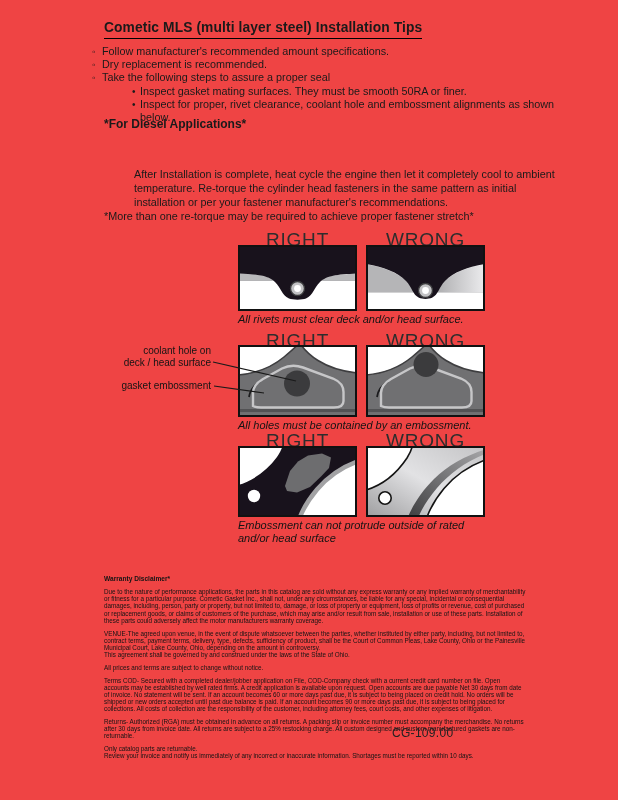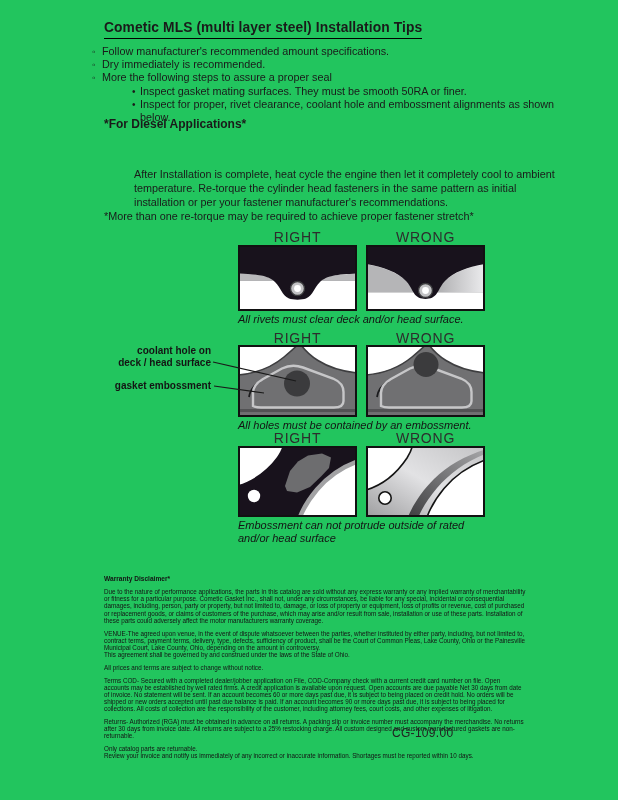--- a/index.html
+++ b/index.html
@@ -1,19 +1,19 @@
 <!DOCTYPE html>
 <html><head>
 <meta charset="utf-8">
 <style>
   html,body { margin:0; padding:0; background:#ffffff; }
   .page {
     position: relative;
     width: 618px; height: 800px;
-    background: #22c55e;
+    background: #ef4444;
     font-family: "Liberation Sans", sans-serif;
     color: #1a1a1a;
     overflow: hidden;
   }
   .abs { position: absolute; }
 
   .title {
     left: 104px; top: 20px;
     font-size: 13.8px; font-weight: bold;
     padding-bottom: 3px;
@@ -26,31 +26,31 @@
   .tip::before { content: "◦"; position: absolute; left: 0; top: 0; font-size: 10px; }
   .subtip { position: relative; padding-left: 8px; margin-left: 40px; }
   .subtip::before { content: "•"; position: absolute; left: 0; top: 0; font-size: 10px; }
 
   .diesel-heading { left: 104px; top: 117px; font-size: 12px; font-weight: bold; text-align: center; }
   .para { left: 104px; width: 430px; font-size: 10.8px; line-height: 13.8px; }
   .p1 { top: 134px; }
   .p2 { top: 168px; margin-left: 30px; }
   .p3 { top: 210px; }
 
-  .dg-header { width: 119px; text-align: center; font-size: 14px; letter-spacing: 0.8px; color: #2d2d2d; }
+  .dg-header { width: 119px; text-align: center; font-size: 19px; letter-spacing: 0.8px; color: #2d2d2d; }
   .hdr-r1 { top: 229px; } .hdr-r2 { top: 330px; } .hdr-r3 { top: 430px; }
   .col-right { left: 238px; } .col-wrong { left: 366px; }
 
   .panel { display: block; }
   .pan-r1 { top: 245px; } .pan-r2 { top: 345px; } .pan-r3 { top: 446px; }
 
   .caption { left: 238px; font-size: 11px; color: #141414; font-style: italic; }
   .cap-r1 { top: 313px; } .cap-r2 { top: 419px; } .cap-r3 { top: 519px; line-height: 13px; width: 270px; }
 
-  .side-label { font-size: 10px; line-height: 12.2px; text-align: right; width: 112px; color: #141414; font-weight: bold; }
+  .side-label { font-size: 10px; line-height: 12.2px; text-align: right; width: 112px; color: #141414; }
   .lbl-coolant { left: 99px; top: 345px; }
   .lbl-emboss { left: 99px; top: 380px; }
 
   .ml { white-space: pre-line; }
 
   .overlay { left: 0; top: 0; pointer-events: none; }
 
   .legal { left: 104px; top: 575px; width: 422px; color: #141414; }
   .legal-heading { font-size: 6.6px; font-weight: bold; margin: 0 0 6px 0; }
   .legal p { font-size: 6.3px; line-height: 7.2px; margin: 0 0 5.5px 0; }
@@ -59,22 +59,22 @@
 </style>
 </head>
 <body>
 
 <div class="page">
 
   <div class="abs title">Cometic MLS (multi layer steel) Installation Tips</div>
 
   <div class="abs tips">
     <div class="tip">Follow manufacturer's recommended amount specifications.</div>
-    <div class="tip">Dry immediately is recommended.</div>
-    <div class="tip">More the following steps to assure a proper seal</div>
+    <div class="tip">Dry replacement is recommended.</div>
+    <div class="tip">Take the following steps to assure a proper seal</div>
     <div class="subtip">Inspect gasket mating surfaces.  They must be smooth 50RA or finer.</div>
     <div class="subtip">Inspect for proper, rivet clearance, coolant hole and embossment alignments as shown below.</div>
   </div>
 
   <div class="abs diesel-heading">*For Diesel Applications*</div>
   <div class="abs para p2">After Installation is complete, heat cycle the engine then let it completely cool to ambient temperature. Re-torque the cylinder head fasteners in the same pattern as initial installation or per your fastener manufacturer's recommendations.</div>
   <div class="abs para p3">*More than one re-torque may be required to achieve proper fastener stretch*</div>
 
   <div class="abs dg-header hdr-r1 col-right">RIGHT</div>
   <div class="abs dg-header hdr-r1 col-wrong">WRONG</div>

